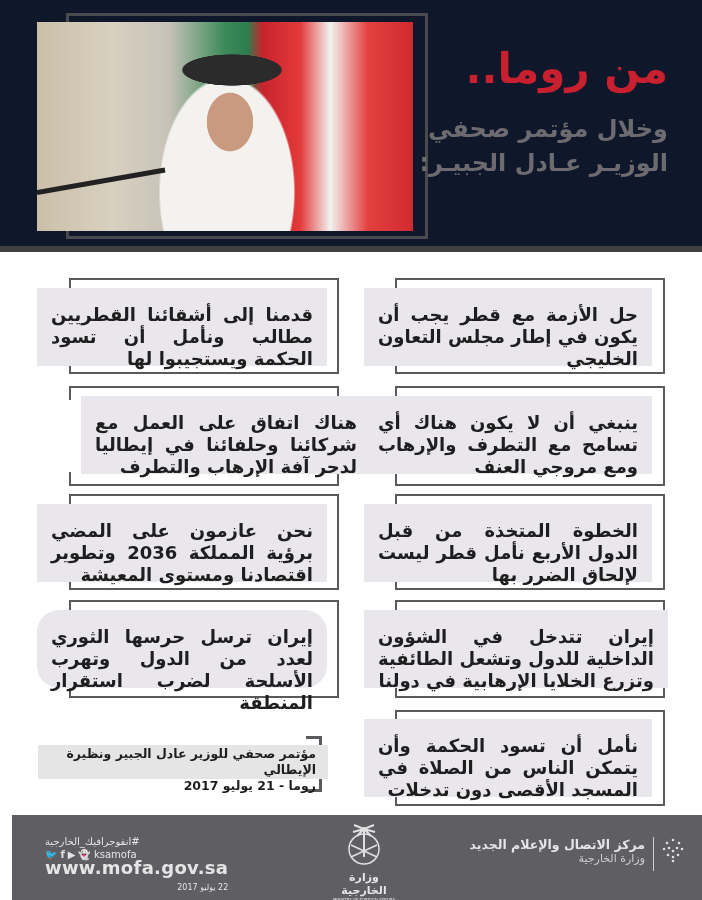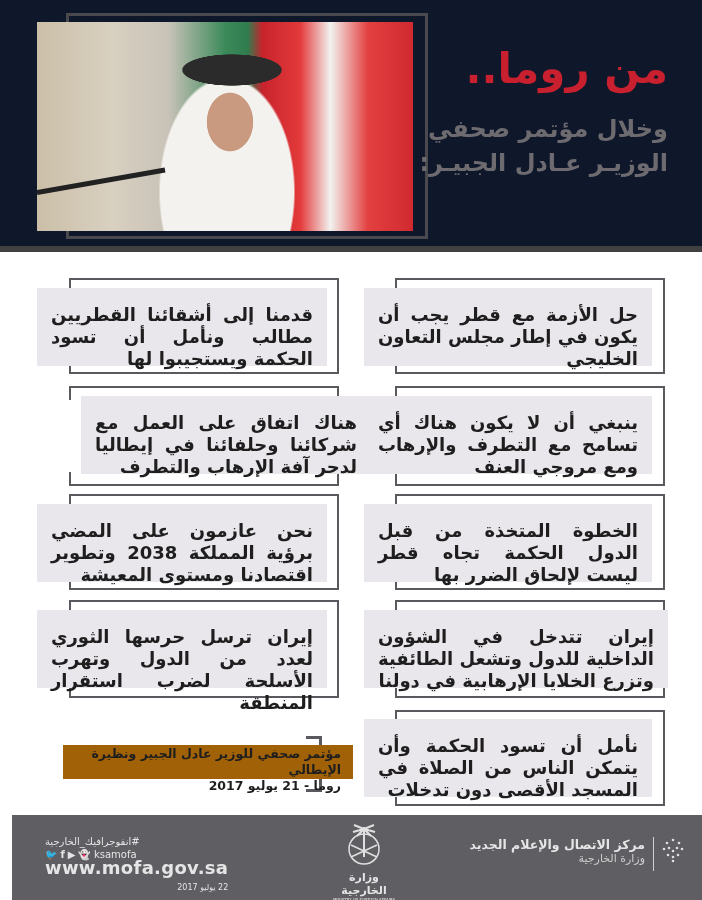--- a/index.html
+++ b/index.html
@@ -15,21 +15,21 @@
   }
   .mic { position: absolute; left: 0; top: 168px; width: 130px; height: 5px; background: #222; transform: rotate(-10deg); transform-origin: left; }
   .title-red { position: absolute; right: 34px; top: 44px; font-size: 42px; font-weight: bold; color: #c8202f; direction: rtl; text-align: right; }
   .subtitle { position: absolute; right: 34px; top: 112px; width: 300px; font-size: 24px; font-weight: bold; color: #6d6b70; direction: rtl; text-align: right; line-height: 34px; }
   .card { position: absolute; }
   .card .frame { position: absolute; border: 2px solid #5a5a5e; border-left: none; }
   .card .frame::before, .card .frame::after { content: ""; position: absolute; left: 0; width: 2px; height: 12px; background: #5a5a5e; }
   .card .frame::before { top: 0; } .card .frame::after { bottom: 0; }
   .card .box { position: absolute; background: #e9e6ec; direction: rtl; text-align: justify; text-align-last: right; font-size: 18px; font-weight: bold; color: #1e1e1e; line-height: 22px; padding: 16px 14px 10px 14px; }
   .src-frame { position: absolute; left: 306px; top: 736px; width: 16px; height: 56px; border: 3px solid #5a5a5e; border-left: none; }
-  .src-box { position: absolute; left: 38px; top: 745px; width: 290px; height: 34px; background: #a16207; direction: rtl; text-align: right; font-size: 12.5px; font-weight: bold; color: #1e1e1e; line-height: 16px; padding: 1px 12px 0 0; margin-left: 25px; }
+  .src-box { position: absolute; left: 38px; top: 745px; width: 290px; height: 34px; background: #e5e5e5; direction: rtl; text-align: right; font-size: 12.5px; font-weight: bold; color: #1e1e1e; line-height: 16px; padding: 1px 12px 0 0; }
   .footer { position: absolute; left: 12px; top: 815px; width: 702px; height: 85px; background: #5f5e63; color: #e5e5e5; }
   .f-left { position: absolute; left: 33px; top: 20px; font-size: 10px; line-height: 13px; }
   .f-hash { direction: rtl; text-align: left; }
   .f-social { display: flex; gap: 3px; align-items: center; }
   .f-social span { font-size: 10px; }
   .f-url { font-size: 18px; font-weight: bold; letter-spacing: 0.3px; }
   .f-date { font-size: 8px; }
   .f-emblem { position: absolute; left: 318px; top: 8px; width: 68px; height: 68px; text-align: center; }
   .f-right { position: absolute; right: 30px; top: 22px; display: flex; align-items: flex-start; gap: 8px; direction: rtl; }
   .f-right .sep { width: 1px; height: 34px; background: #d0d0d0; }
@@ -54,46 +54,46 @@
 <div class="card">
   <div class="frame" style="left:395px;top:278px;width:270px;height:96px;"></div>
   <div class="box" style="left:364px;top:288px;width:288px;height:78px;">حل الأزمة مع قطر يجب أن يكون في إطار مجلس التعاون الخليجي</div>
 </div>
 <div class="card">
   <div class="frame" style="left:395px;top:386px;width:270px;height:100px;"></div>
   <div class="box" style="left:364px;top:396px;width:288px;height:78px;">ينبغي أن لا يكون هناك أي تسامح مع التطرف والإرهاب ومع مروجي العنف</div>
 </div>
 <div class="card">
   <div class="frame" style="left:395px;top:494px;width:270px;height:96px;"></div>
-  <div class="box" style="left:364px;top:504px;width:288px;height:78px;">الخطوة المتخذة من قبل الدول الحكمة تجاه قطر ليست لإلحاق الضرر بها</div>
+  <div class="box" style="left:364px;top:504px;width:288px;height:78px;">الخطوة المتخذة من قبل الدول الأربع نأمل قطر ليست لإلحاق الضرر بها</div>
 </div>
 <div class="card">
   <div class="frame" style="left:395px;top:600px;width:270px;height:98px;"></div>
   <div class="box" style="left:364px;top:610px;width:304px;height:78px;">إيران تتدخل في الشؤون الداخلية للدول وتشعل الطائفية وتزرع الخلايا الإرهابية في دولنا</div>
 </div>
 <div class="card">
   <div class="frame" style="left:395px;top:710px;width:270px;height:96px;"></div>
   <div class="box" style="left:364px;top:719px;width:288px;height:78px;">نأمل أن تسود الحكمة وأن يتمكن الناس من الصلاة في المسجد الأقصى دون تدخلات</div>
 </div>
 
 <div class="card">
   <div class="frame" style="left:69px;top:278px;width:270px;height:96px;"></div>
   <div class="box" style="left:37px;top:288px;width:290px;height:78px;">قدمنا إلى أشقائنا القطريين مطالب ونأمل أن تسود الحكمة ويستجيبوا لها</div>
 </div>
 <div class="card">
   <div class="frame" style="left:69px;top:386px;width:270px;height:100px;"></div>
   <div class="box" style="left:37px;top:396px;width:290px;height:78px;margin-left:44px;">هناك اتفاق على العمل مع شركائنا وحلفائنا في إيطاليا لدحر آفة الإرهاب والتطرف</div>
 </div>
 <div class="card">
   <div class="frame" style="left:69px;top:494px;width:270px;height:96px;"></div>
-  <div class="box" style="left:37px;top:504px;width:290px;height:78px;">نحن عازمون على المضي برؤية المملكة 2038 وتطوير اقتصادنا ومستوى المعيشة</div>
+  <div class="box" style="left:37px;top:504px;width:290px;height:78px;">نحن عازمون على المضي برؤية المملكة 2036 وتطوير اقتصادنا ومستوى المعيشة</div>
 </div>
 <div class="card">
   <div class="frame" style="left:69px;top:600px;width:270px;height:98px;"></div>
-  <div class="box" style="left:37px;top:610px;width:290px;height:78px;">إيران ترسل حرسها الثوري لعدد من الدول وتهرب الأسلحة لضرب استقرار المنطقة</div>
+  <div class="box" style="left:37px;top:610px;width:290px;height:78px;border-radius:22px;">إيران ترسل حرسها الثوري لعدد من الدول وتهرب الأسلحة لضرب استقرار المنطقة</div>
 </div>
 
 <div class="src-frame"></div>
 <div class="src-box">
   <div>مؤتمر صحفي للوزير عادل الجبير ونظيرة الإيطالي</div>
   <div>روما - 21 يوليو 2017</div>
 </div>
 
 <div class="footer">
   <div class="f-left">

